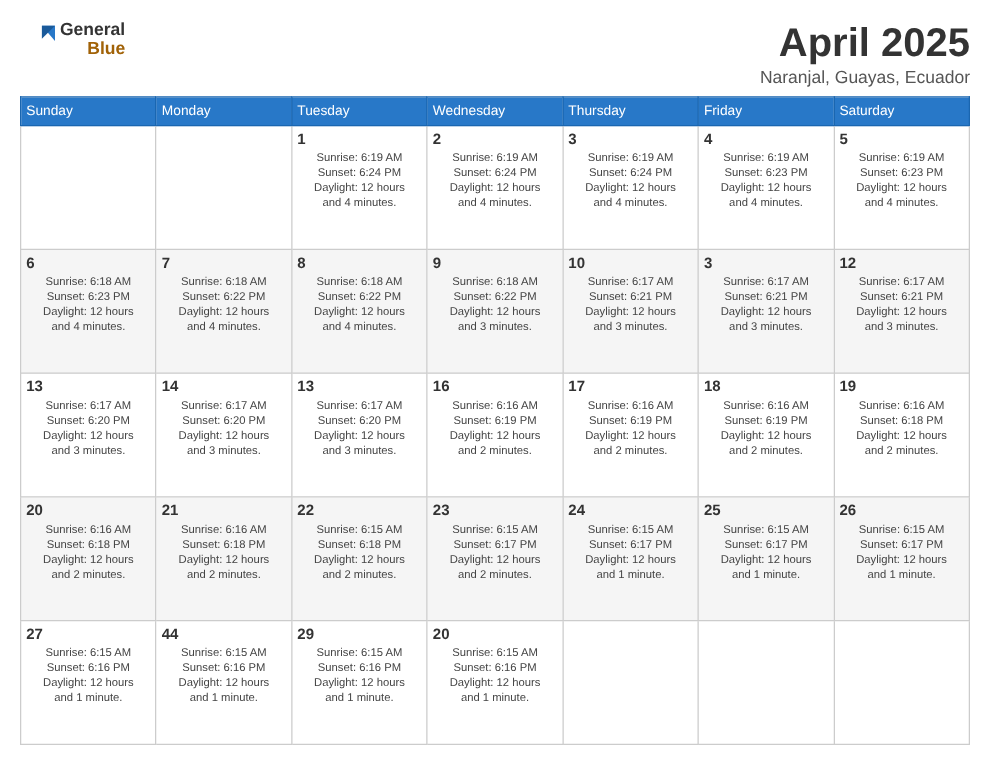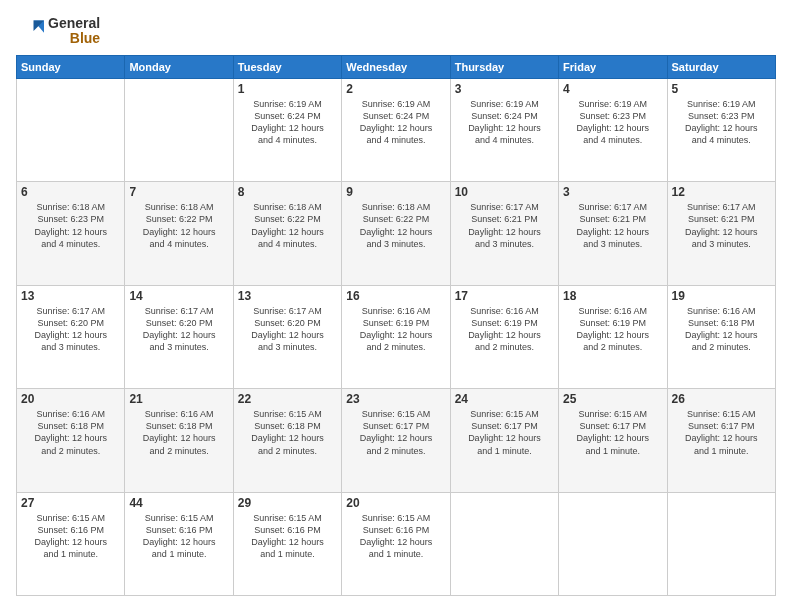--- a/index.html
+++ b/index.html
@@ -58,21 +58,21 @@
       flex: 1;
       border: 1px solid #ccc;
       border-collapse: collapse;
       width: 100%;
       table-layout: fixed;
     }
     .calendar th {
       background: #2878c8;
       color: #fff;
       font-size: 11px;
-      font-weight: bold;
+      font-weight: normal;
       padding: 5px 4px;
       text-align: left;
       border: 1px solid #1a66b0;
     }
     .calendar td {
       border: 1px solid #ccc;
       vertical-align: top;
       padding: 3px 4px;
       font-size: 9.5px;
       color: #333;
@@ -108,20 +108,24 @@
     <div class="logo">
       <svg class="logo-icon" viewBox="0 0 32 32">
         <polygon points="20,4 32,4 32,18" fill="#2878c8"></polygon>
         <polygon points="20,4 32,4 20,16" fill="#1a5a9a"></polygon>
       </svg>
       <div class="logo-text">
         <span class="logo-general">General</span>
         <span class="logo-blue">Blue</span>
       </div>
     </div>
+    <div class="title-block">
+      <div class="month-year">April 2025</div>
+      <div class="location">Naranjal, Guayas, Ecuador</div>
+    </div>
   </div>
 
   <table class="calendar">
     <thead>
       <tr>
       <th>Sunday</th>
           <th>Monday</th>
           <th>Tuesday</th>
           <th>Wednesday</th>
           <th>Thursday</th>

